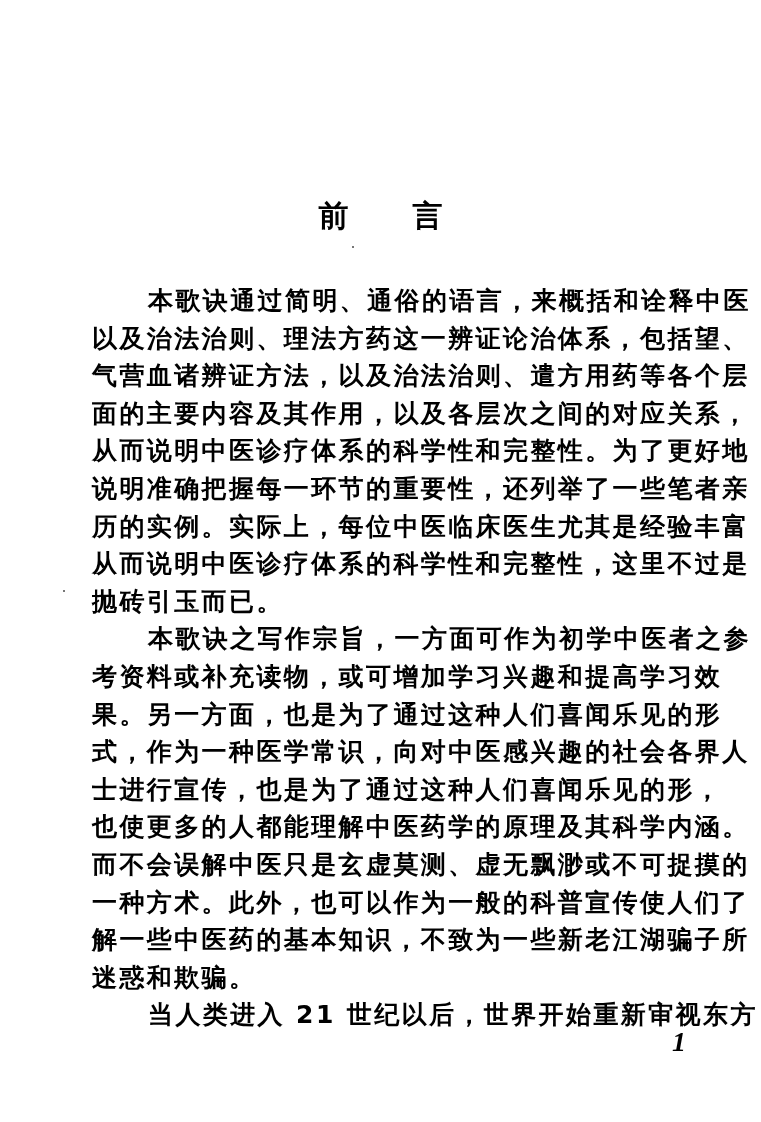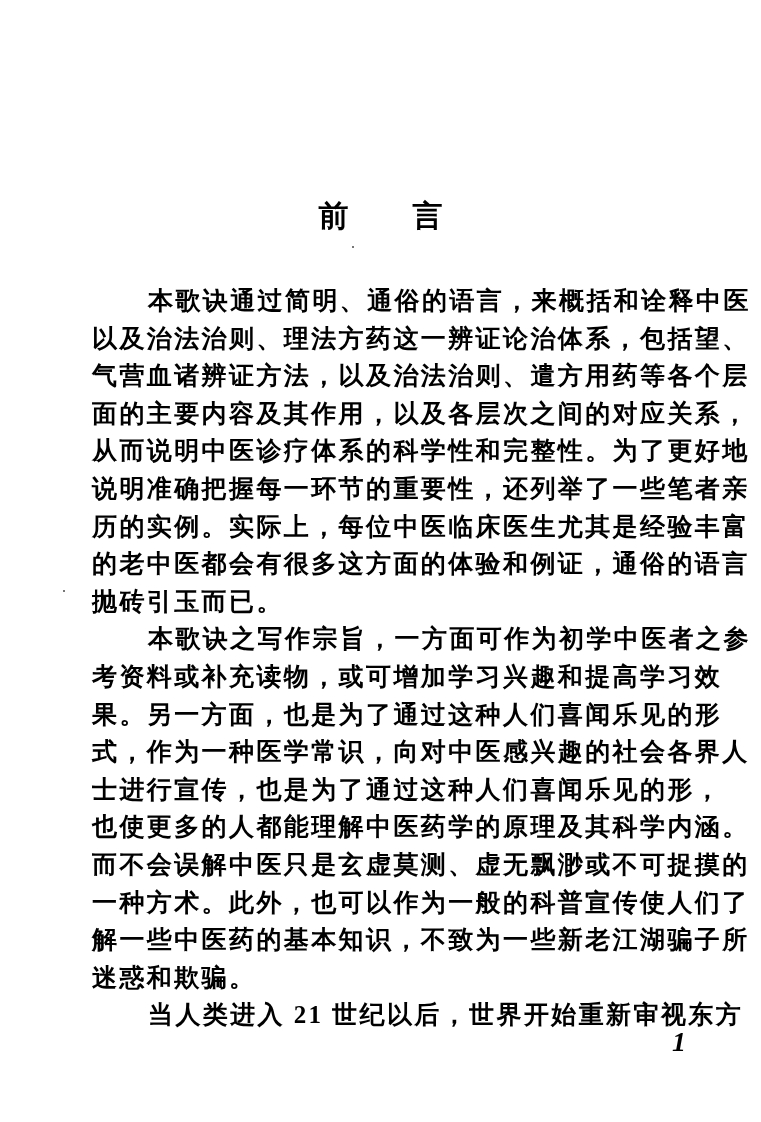--- a/index.html
+++ b/index.html
@@ -42,21 +42,20 @@
       font-size: 25px;
       line-height: 37.6px;
       height: 37.6px;
       white-space: nowrap;
       letter-spacing: 2.4px;
       font-weight: bold;
       font-family: "DejaVu Sans", sans-serif;
     }
     .indent {
       padding-left: 56px;
-      font-family: Liberation Serif, serif;
     }
     .page-number {
       position: absolute;
       top: 1026px;
       left: 672px;
       font-family: "Liberation Serif", "DejaVu Serif", serif;
       font-style: italic;
       font-weight: bold;
       font-size: 28px;
     }
@@ -79,21 +78,21 @@
 
 <div class="body-text">
   <div>
     <div class="line indent">本歌诀通过简明、通俗的语言，来概括和诠释中医</div>
     <div class="line">以及治法治则、理法方药这一辨证论治体系，包括望、</div>
     <div class="line">气营血诸辨证方法，以及治法治则、遣方用药等各个层</div>
     <div class="line">面的主要内容及其作用，以及各层次之间的对应关系，</div>
     <div class="line">从而说明中医诊疗体系的科学性和完整性。为了更好地</div>
     <div class="line">说明准确把握每一环节的重要性，还列举了一些笔者亲</div>
     <div class="line">历的实例。实际上，每位中医临床医生尤其是经验丰富</div>
-    <div class="line">的老中医都会有很多这方面的体验和例证，通俗的语言</div>
+    <div class="line">从而说明中医诊疗体系的科学性和完整性，这里不过是</div>
     <div class="line">抛砖引玉而已。</div>
   </div>
   <div>
     <div class="line indent">本歌诀之写作宗旨，一方面可作为初学中医者之参</div>
     <div class="line">考资料或补充读物，或可增加学习兴趣和提高学习效</div>
     <div class="line">果。另一方面，也是为了通过这种人们喜闻乐见的形</div>
     <div class="line">式，作为一种医学常识，向对中医感兴趣的社会各界人</div>
     <div class="line">士进行宣传，也是为了通过这种人们喜闻乐见的形，</div>
     <div class="line">也使更多的人都能理解中医药学的原理及其科学内涵。</div>
     <div class="line">而不会误解中医只是玄虚莫测、虚无飘渺或不可捉摸的</div>

